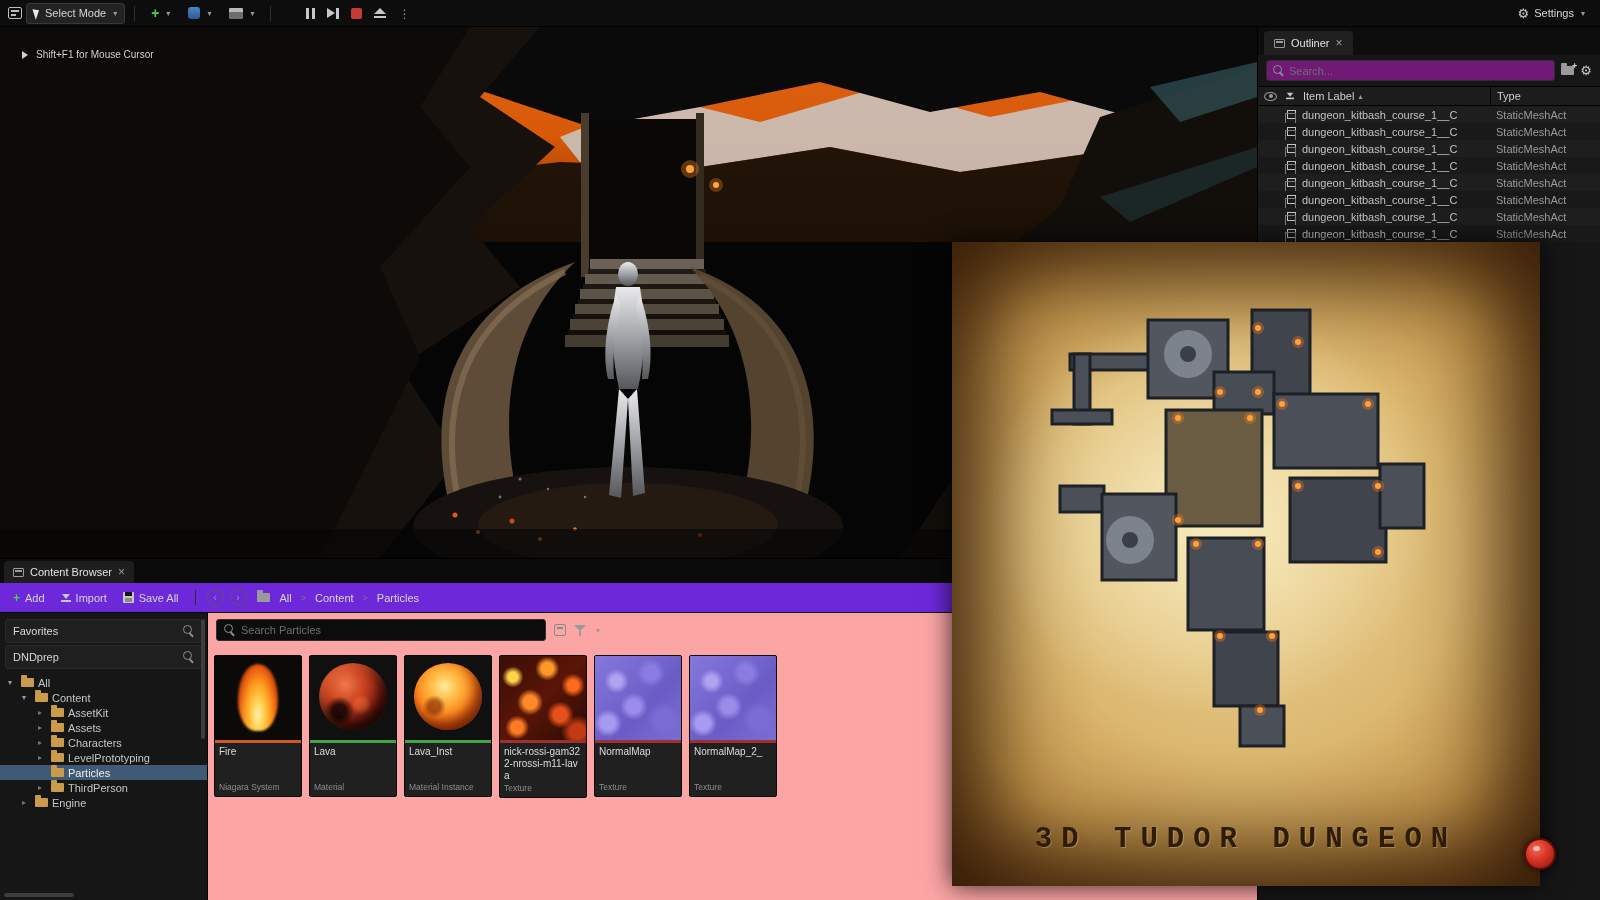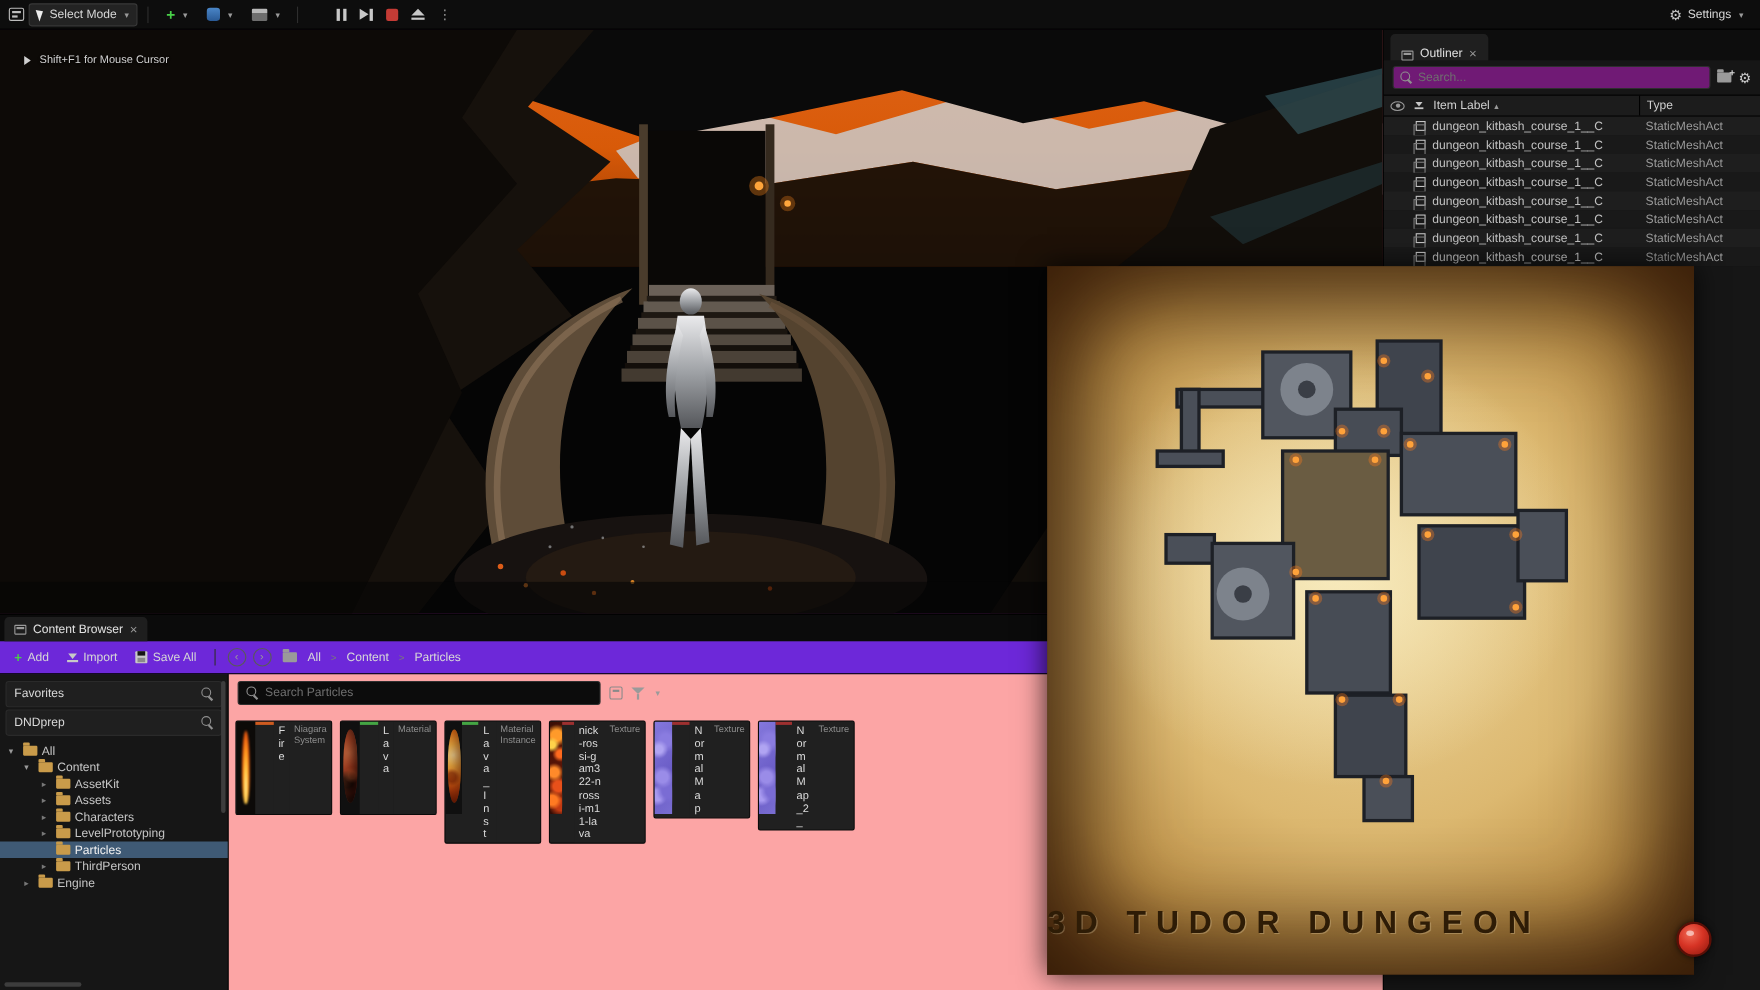--- a/index.html
+++ b/index.html
@@ -36,21 +36,21 @@
   .eject-icon::after{content:"";width:12px;height:2px;background:#c8c8c8}
 
   
   .viewport{position:absolute;left:0;top:27px;width:1257px;height:531px;background:#701a75;overflow:hidden;z-index:5}
   .vp-hint{position:absolute;left:22px;top:22px;display:flex;align-items:center;gap:8px;font-size:10px;color:#d2d2d2;z-index:6;text-shadow:0 1px 2px #000}
   .vp-hint .tri{width:0;height:0;border-left:6px solid #cfcfcf;border-top:4px solid transparent;border-bottom:4px solid transparent}
 
   
   .outliner{position:absolute;left:1257px;top:27px;width:343px;height:873px;background:#161616;border-left:1px solid #000;z-index:10}
   .ol-tabbar{height:28px;background:#0d0d0d;display:flex;align-items:flex-end;padding:0 6px}
-  .ol-tab{background:#1f1f1f;border-radius:4px 4px 0 0;height:24px;display:flex;align-items:flex-end;gap:6px;padding:0 10px;font-size:11px;color:#e0e0e0}
+  .ol-tab{background:#1f1f1f;border-radius:4px 4px 0 0;height:24px;display:flex;align-items:center;gap:6px;padding:0 10px;font-size:11px;color:#e0e0e0}
   .tab-glyph{width:11px;height:9px;border:1px solid #9a9a9a;border-radius:1px;position:relative}
   .tab-glyph::before{content:"";position:absolute;left:1px;top:1px;right:1px;height:2px;background:#9a9a9a}
   .x-icon{color:#9a9a9a;font-size:12px;line-height:1}
   .x-icon::before{content:"×"}
   .ol-searchrow{display:flex;align-items:center;gap:6px;padding:5px 8px;background:#161616}
   .search-box{flex:1;display:flex;align-items:center;gap:5px;background:#701a75;border:1px solid #2e2e2e;border-radius:3px;height:21px;padding:0 6px}
   .search-box input{flex:1;background:transparent;border:0;outline:0;color:#bdbdbd;font-size:11px;font-family:"Liberation Sans",sans-serif}
   .search-box input::placeholder{color:#6f6f6f}
   .mag{width:11px;height:12px;position:relative;display:inline-block;flex:none}
   .mag::before{content:"";position:absolute;width:7px;height:7px;border:1.5px solid #8f8f8f;border-radius:50%;left:0;top:0}
@@ -111,21 +111,21 @@
   .cb-searchrow{display:flex;align-items:center;gap:8px;padding:6px 8px}
   .cb-search{width:330px;display:flex;align-items:center;gap:6px;background:#0c0c0c;border:1px solid #2f2f2f;border-radius:3px;height:22px;padding:0 7px}
   .cb-search input{flex:1;background:transparent;border:0;outline:0;color:#bdbdbd;font-size:11px;font-family:"Liberation Sans",sans-serif}
   .cb-search input::placeholder{color:#6f6f6f}
   .listsave-icon{width:12px;height:12px;border:1px solid #8a8a8a;border-radius:2px;position:relative}
   .listsave-icon::before{content:"";position:absolute;left:2px;top:2px;right:2px;height:2px;background:#8a8a8a}
   .funnel{display:inline-flex;flex-direction:column;align-items:center}
   .funnel::before{content:"";width:0;height:0;border-top:6px solid #9a9a9a;border-left:6px solid transparent;border-right:6px solid transparent}
   .funnel::after{content:"";width:2px;height:5px;background:#9a9a9a}
   .grid{display:flex;flex-wrap:wrap;gap:7px;padding:8px 6px;align-items:flex-start}
-  .tile{width:88px;background:#202020;border:1px solid #0a0a0a;border-radius:2px;overflow:hidden;display:flex;flex-direction:row}
+  .tile{width:88px;background:#202020;border:1px solid #0a0a0a;border-radius:2px;overflow:hidden;display:flex;flex-direction:column}
   .thumb{width:100%;height:84px;position:relative;background:#101010;overflow:hidden}
   .accentbar{height:3px;width:100%}
   .tile-name{min-height:38px;padding:3px 4px 1px;font-size:10px;color:#dcdcdc;line-height:1.18;word-break:break-all;background:#202020}
   .tile-type{padding:1px 4px 4px;font-size:8.5px;color:#8d8d8d;background:#202020}
   .sphere{position:absolute;left:10%;top:8%;width:80%;height:80%;border-radius:50%}
   .s-lava{background:
     radial-gradient(circle at 62% 62%, rgba(255,120,60,.45) 0 8%, transparent 18%),
     radial-gradient(circle at 30% 72%, rgba(15,4,2,.85) 0 10%, transparent 22%),
     radial-gradient(circle at 38% 32%, #f07a4a 0%, #cc4422 30%, #8a1d10 62%, #2e0a06 100%);
     box-shadow:inset -6px -9px 14px rgba(0,0,0,.75), inset 4px 5px 9px rgba(255,150,90,.3)}
@@ -155,21 +155,21 @@
     radial-gradient(circle at 80% 75%, #7a6cd4 0 9%, transparent 18%),
     radial-gradient(circle at 15% 80%, #a89af0 0 7%, transparent 14%),
     linear-gradient(135deg, #8478dc 0%, #6a5cc6 60%, #7a6ed2 100%)}
 
   
   .map-overlay{position:absolute;left:952px;top:242px;width:588px;height:644px;z-index:50;
     background:
       radial-gradient(ellipse 55% 45% at 44% 42%, rgba(250,240,198,.85) 0%, rgba(250,240,198,0) 70%),
       radial-gradient(ellipse 90% 80% at 50% 48%, #ecd397 0%, #dcb870 40%, #c2954a 62%, #97662a 78%, #6b3d12 90%, #46250a 100%);
     box-shadow:inset 0 0 90px 34px rgba(42,20,5,.85), 0 0 24px rgba(0,0,0,.8)}
-  .map-title{position:absolute;left:0;right:0;bottom:30px;text-align:left;font-family:Liberation Sans, sans-serif;font-weight:bold;font-size:29px;letter-spacing:9px;color:#2e1c06;text-shadow:1px 1px 0 rgba(255,240,200,.25)}
+  .map-title{position:absolute;left:0;right:0;bottom:30px;text-align:center;font-family:Liberation Mono, monospace;font-weight:bold;font-size:29px;letter-spacing:9px;color:#2e1c06;text-shadow:1px 1px 0 rgba(255,240,200,.25)}
   .map-svg{position:absolute;left:0;top:0}
 
   
   .rec-bug{position:absolute;left:1524px;top:838px;width:32px;height:32px;border-radius:50%;z-index:60;
     background:radial-gradient(circle at 38% 32%, #f06a55 0%, #d63324 45%, #8a170d 100%);
     border:2px solid #5a0e06;box-shadow:0 0 6px rgba(0,0,0,.7)}
   .rec-bug::after{content:"";position:absolute;left:7px;top:6px;width:7px;height:5px;background:rgba(255,255,255,.55);border-radius:50%}
 </style>
 </head>
 <body>

